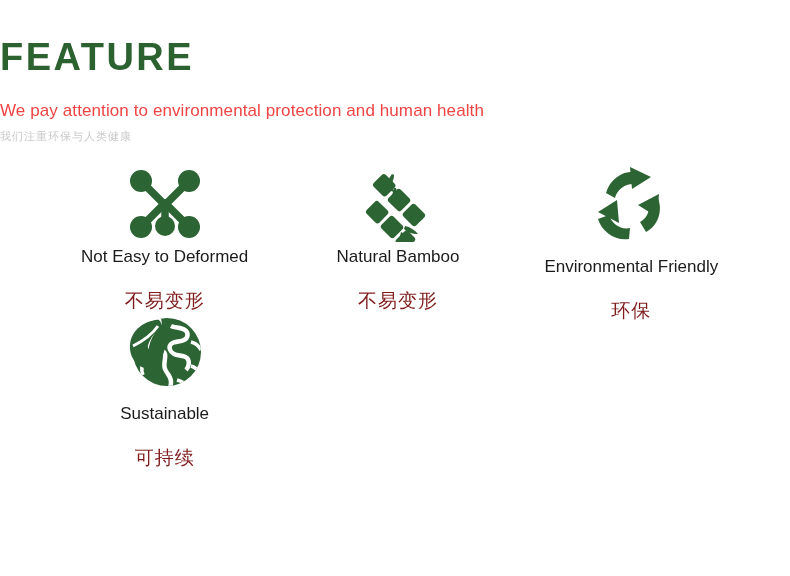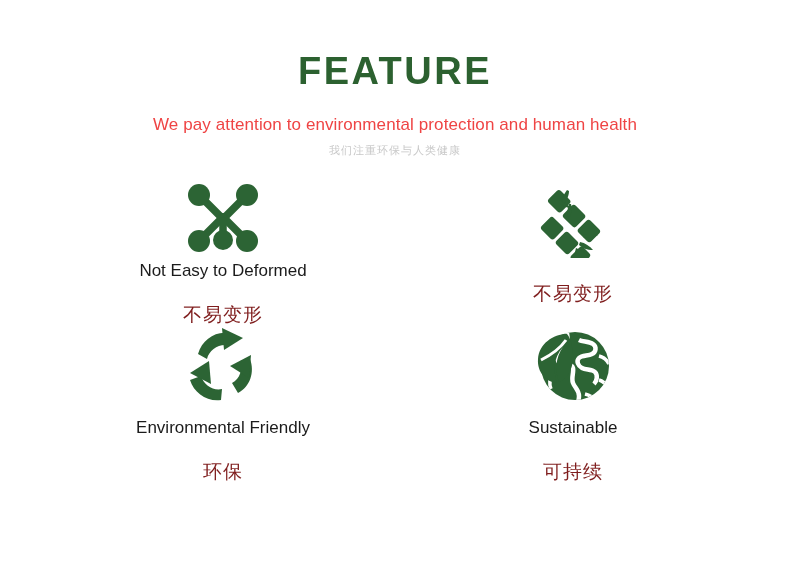--- a/index.html
+++ b/index.html
@@ -15,22 +15,22 @@
   }
   .page {
     position: relative;
     width: 790px;
     height: 576px;
     box-sizing: border-box;
   }
 
   
   .header {
-    text-align: center;
-    padding-top: 52px;
+    text-align: left;
+    padding-top: 38px;
   }
   .title {
     font-size: 38px;
     font-weight: bold;
     letter-spacing: 2.5px;
     color: #2c6130;
     line-height: 1.05;
     margin: 0;
   }
   .subtitle-en {
@@ -45,21 +45,21 @@
     font-size: 11px;
     color: #c8c8c8;
     line-height: 1.2;
     letter-spacing: 1px;
   }
 
   
   .grid {
     margin-top: 22px;
     display: grid;
-    grid-template-columns: 1fr 1fr;
+    grid-template-columns: 1fr 1fr 1fr;
     grid-template-rows: 147px 147px;
     width: 700px;
     margin-left: 48px;
   }
   .cell {
     display: flex;
     flex-direction: column;
     align-items: center;
     justify-content: flex-start;
   }
@@ -144,20 +144,21 @@
 
           <path d="M31 8 C27 13 25 19 26 24 C30 20 33 14 33 9 Z"></path>
           <path d="M22 19 C25 23 30 26 35 26 C31 22 26 19 22 18 Z"></path>
           <path d="M33 22 C31 27 31 33 33 37 C36 32 36 26 35 22 Z"></path>
 
           <path d="M47 53 C52 51 58 51 62 53 C57 56 51 57 47 55 Z"></path>
           <path d="M44 60 C49 61 54 64 57 68 C51 68 46 66 43 63 Z"></path>
           <path d="M40 66 C45 68 49 71 52 75 C47 75 42 73 39 70 Z"></path>
         </svg>
       </div>
+      <div class="label-en">Natural Bamboo</div>
       <div class="label-cn">不易变形</div>
     </div>
 
 
     <div class="cell row2">
       <div class="icon-wrap">
         <svg width="84" height="80" viewBox="0 0 84 80" fill="#2c6434">
           <g>
 
             <path d="M17 28 C21 14 34 5 47 7 L46 19 C37 18 28 24 26 33 Z"></path>

